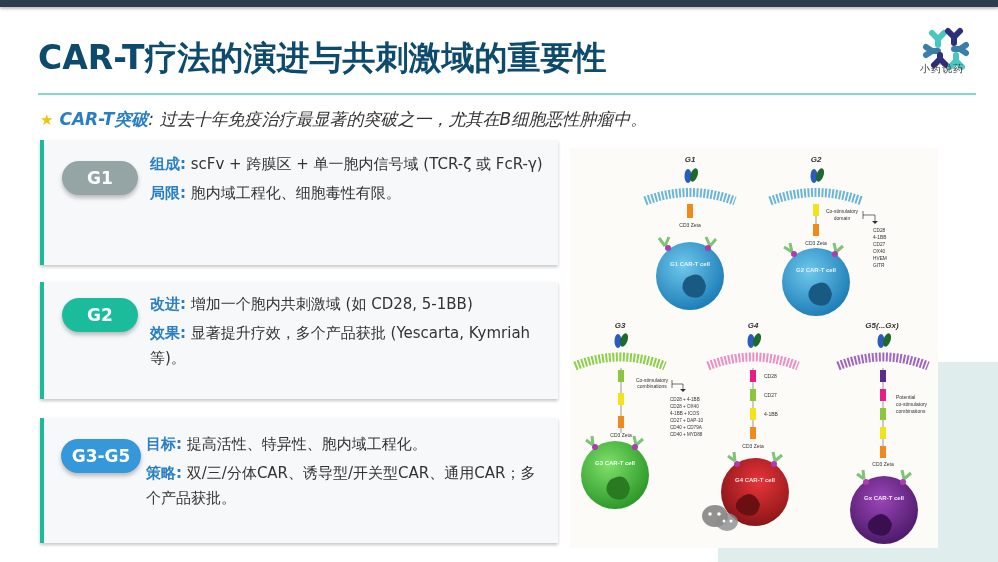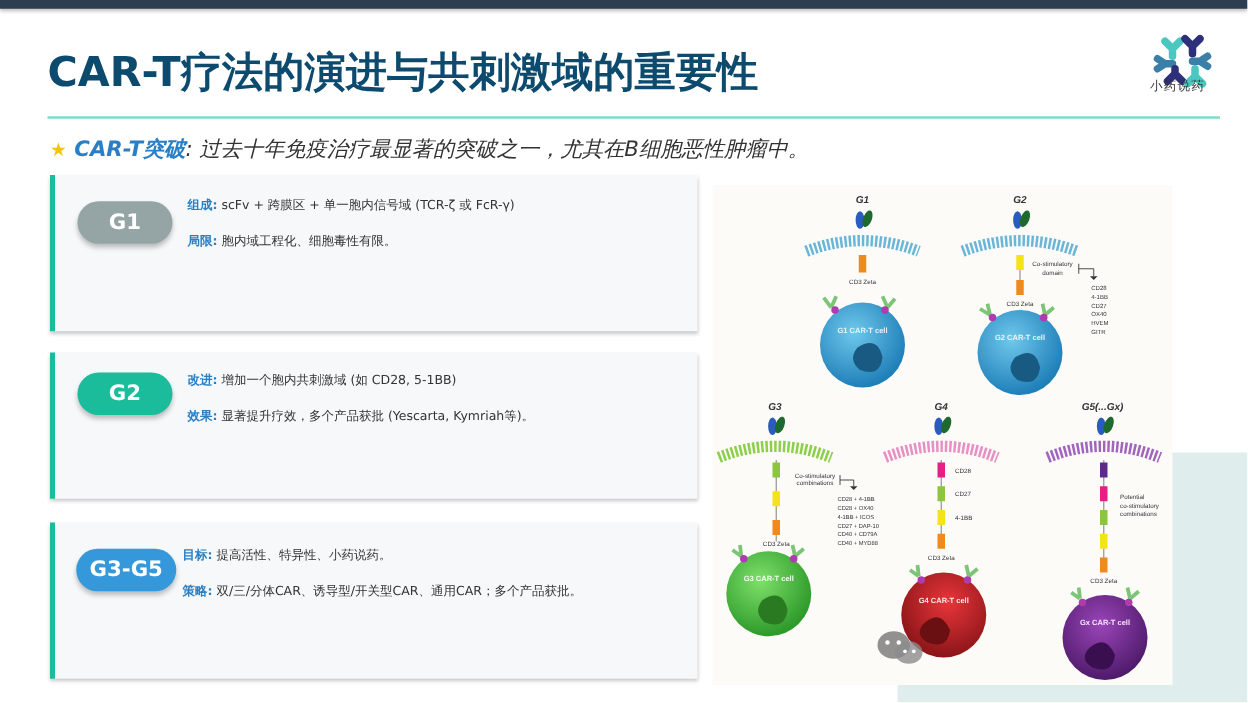--- a/index.html
+++ b/index.html
@@ -23,21 +23,21 @@
   .card { position: absolute; left: 40px; width: 518px; background: #f7f8fa; border-left: 4px solid #1abc9c; box-shadow: 0 2px 3px rgba(0,0,0,0.22); }
   .card.g1 { top: 140px; height: 125px; }
   .card.g2 { top: 282px; height: 117px; }
   .card.g3 { top: 418px; height: 125px; }
 
   .badge { position: absolute; left: 18px; width: 76px; height: 34px; border-radius: 17px; color: #fff; font-weight: bold; font-size: 17px; text-align: center; line-height: 34px; box-shadow: 0 3px 4px rgba(0,0,0,0.25); }
   .badge.gray { background: #95a5a6; top: 21px; }
   .badge.green { background: #1abc9c; top: 16px; }
   .badge.blue { background: #3498db; top: 21px; width: 80px; left: 17px; }
 
-  .card-text { position: absolute; left: 106px; right: 14px; font-size: 10px; color: #333; line-height: 25px; }
+  .card-text { position: absolute; left: 106px; right: 14px; font-size: 15px; color: #333; line-height: 25px; }
   .card.g3 .card-text { left: 102px; }
   .card-text .k { color: #2a7fc4; font-weight: bold; }
   .card-text p { margin-bottom: 4px; }
 
   .figure { position: absolute; left: 570px; top: 148px; width: 368px; height: 400px; background: #fdfbf8; }
   .figure svg { width: 368px; height: 400px; display: block; }
 
   .watermark { position: absolute; left: 700px; top: 503px; font-size: 25px; color: rgba(90,90,90,0.75); white-space: nowrap; display: flex; align-items: center; }
   .watermark .wechat { width: 40px; height: 30px; margin-right: 4px; }
 </style>
@@ -78,21 +78,21 @@
   <div class="badge green">G2</div>
   <div class="card-text" style="top:10px;">
     <p><span class="k">改进:</span><span> 增加一个胞内共刺激域 (如 CD28, 5-1BB)</span></p>
     <p><span class="k">效果:</span><span> 显著提升疗效，多个产品获批 (Yescarta, Kymriah等)。</span></p>
   </div>
 </div>
 
 <div class="card g3">
   <div class="badge blue">G3-G5</div>
   <div class="card-text" style="top:14px;">
-    <p><span class="k">目标:</span><span> 提高活性、特异性、小药说药。</span></p>
+    <p><span class="k">目标:</span><span> 提高活性、特异性、胞内域工程化。</span></p>
     <p><span class="k">策略:</span><span> 双/三/分体CAR、诱导型/开关型CAR、通用CAR；多个产品获批。</span></p>
   </div>
 </div>
 
 <div class="figure">
   <svg viewBox="0 0 368 400" font-family="Liberation Sans, sans-serif">
     <defs>
       <radialGradient id="gBlue" cx="40%" cy="35%" r="65%">
           <stop offset="0" stop-color="#6fc8ec"></stop>
           <stop offset="1" stop-color="#1f7fb8"></stop>

